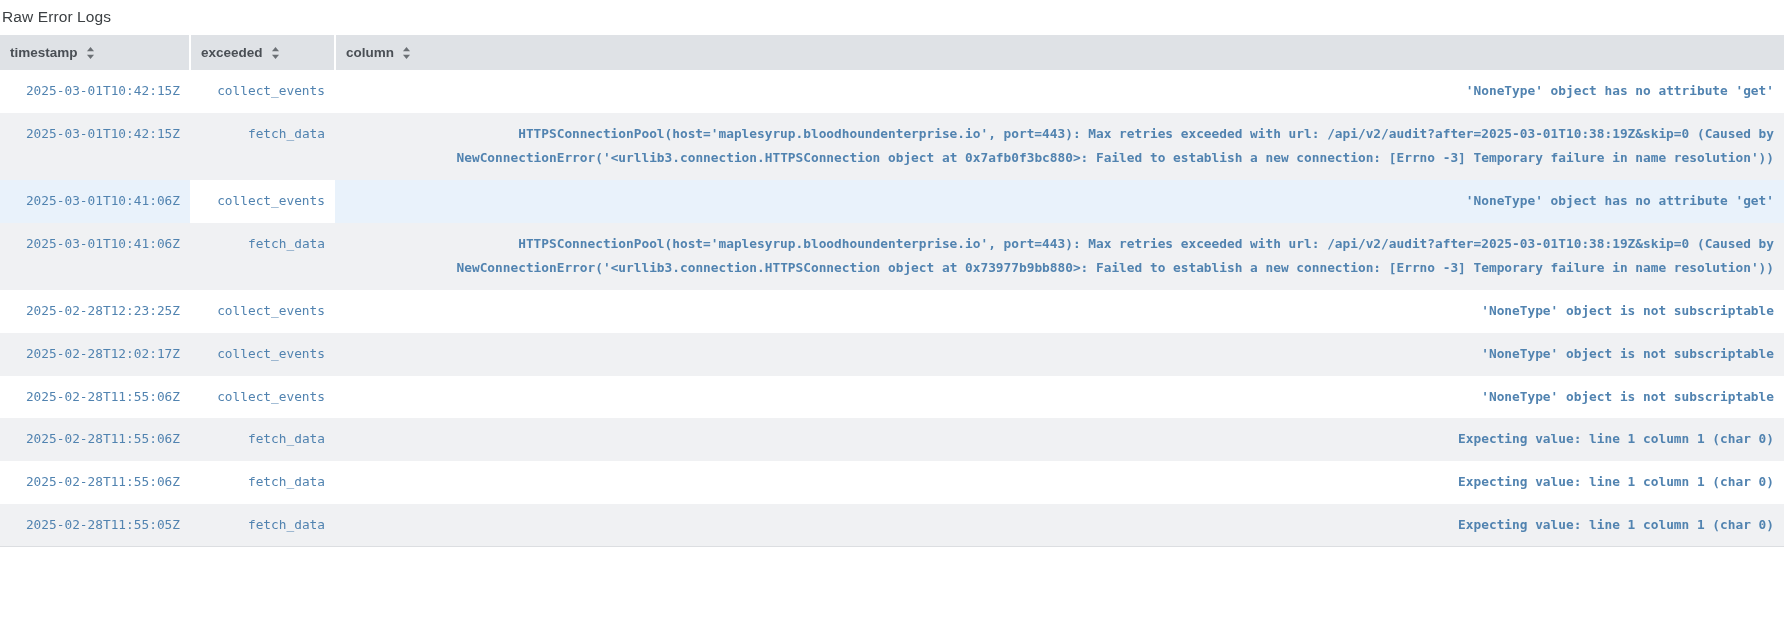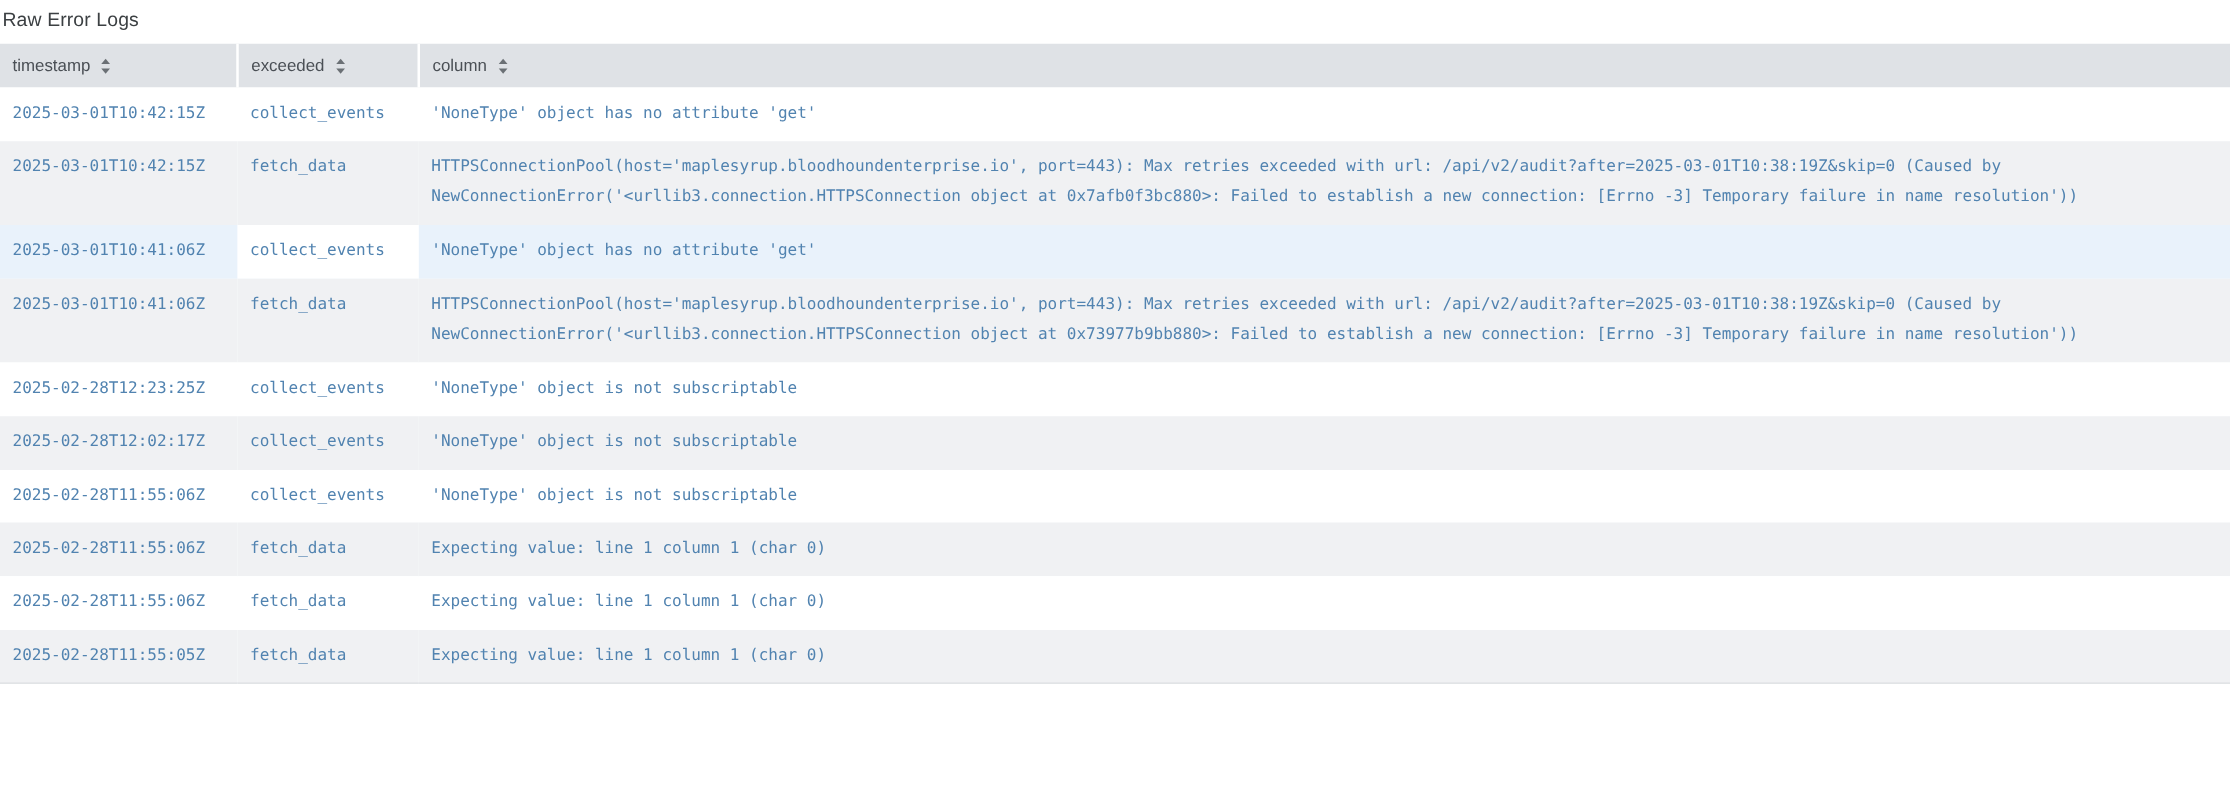--- a/index.html
+++ b/index.html
@@ -41,20 +41,21 @@
     vertical-align: middle;
     white-space: nowrap;
   }
   table.logs thead th:last-child {
     border-right: none;
   }
   .th-inner {
     display: inline-flex;
     align-items: center;
     gap: 8px;
+    font-weight: bold;
   }
   .sort-icon {
     display: inline-block;
     width: 9px;
     height: 14px;
     position: relative;
     top: 0px;
   }
   .sort-icon svg { display: block; }
   col.c-ts { width: 190px; }
@@ -65,27 +66,28 @@
     font-family: "DejaVu Sans Mono", "Liberation Mono", monospace;
     font-size: 12.8px;
     color: #5183b0;
     padding: 9px 10px 9px 10px;
     vertical-align: top;
     line-height: 1.93;
     border: none;
     word-break: break-word;
     overflow-wrap: anywhere;
     white-space: pre-wrap;
+    text-align: right;
   }
   tbody tr.even { background: #ffffff; }
   tbody tr.odd  { background: #f0f1f3; }
   tbody tr.hover { background: #e9f2fb; }
   tbody tr.hover td.fn-cell { background: #ffffff; }
   tbody tr.last td { border-bottom: 1px solid #dcdee1; margin-top: 11px; }
-  td.err-cell { padding-right: 20px; }
+  td.err-cell { padding-right: 20px; font-weight: bold; }
 </style>
 </head>
 <body>
 
 <div class="panel">
 
   <div class="panel-title">Raw Error Logs</div>
 
   <table class="logs">
     <colgroup>

